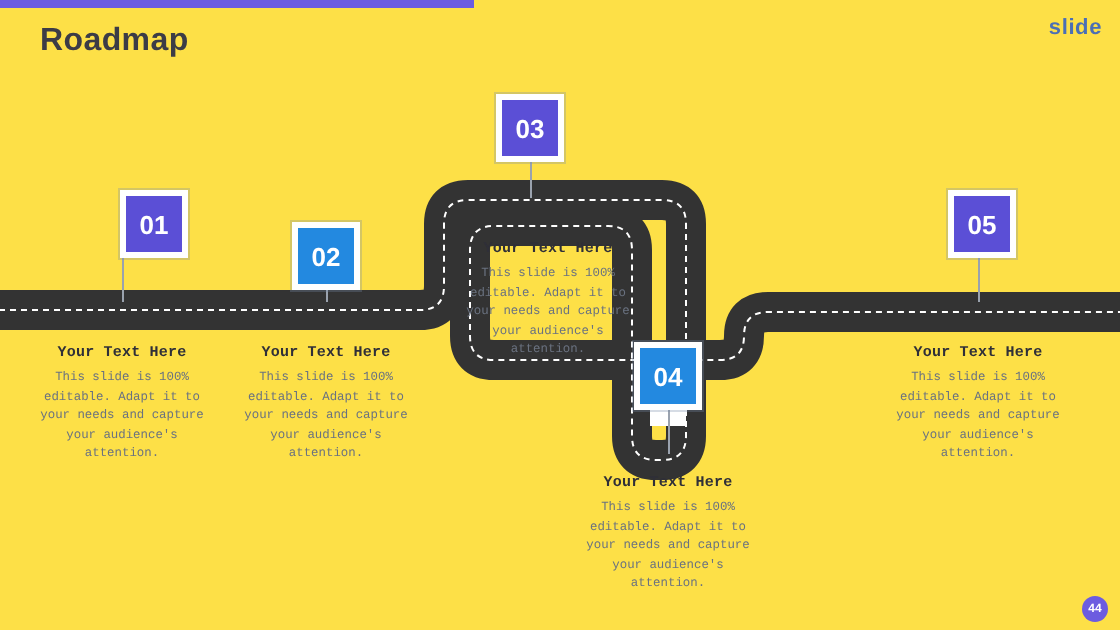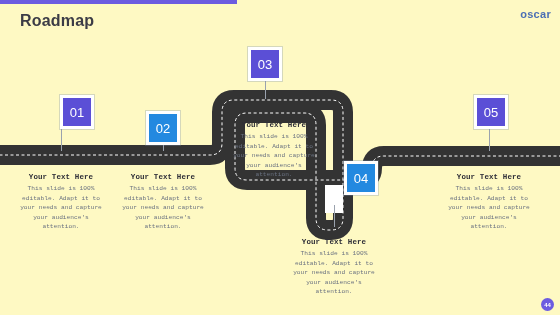--- a/index.html
+++ b/index.html
@@ -3,21 +3,21 @@
 <meta charset="utf-8">
 <style>
   html,body{margin:0;padding:0;}
   body{
     width:560px;height:315px;
     background:#eef4fb;
     font-family:"Liberation Sans", sans-serif;
     overflow:hidden;
     position:relative;
   }
-  .slide{position:absolute;inset:0;background:#fef9c3;}
+  .slide{position:absolute;inset:0;background:#fde047;}
 
   
   .accent-bar{
     position:absolute;left:0;top:0;height:4px;width:237px;
     background:#6c5ce0;
   }
 
   
   .page-title{
     position:absolute;left:20px;top:12px;
@@ -45,21 +45,21 @@
   .road-wrap{position:absolute;inset:0;}
   .road-svg{position:absolute;left:0;top:0;}
 
   
   .num-box{
     position:absolute;
     width:34px;height:34px;
     border:3px solid #ffffff;
     box-shadow:0 0 0 1px rgba(120,140,170,.30);
     display:flex;align-items:center;justify-content:center;
-    color:#ffffff;font-size:13px;font-weight:400;
+    color:#ffffff;font-size:13px;font-weight:700;
     box-sizing:border-box;
   }
   .num-box.purple{background:#5b4fd6;}
   .num-box.blue{background:#2389e0;}
 
   
   .stem{
     position:absolute;width:1px;background:#9aa2ae;
   }
 
@@ -80,21 +80,21 @@
 </style>
 </head>
 <body>
 
 <div class="slide">
 
   <div class="accent-bar"></div>
 
   <div class="page-title">Roadmap</div>
 
-  <div class="brand">oscar</div>
+  <div class="brand">slide</div>
 
   <div class="road-wrap">
     <svg class="road-svg" width="560" height="315" viewBox="0 0 560 315">
 
       <path d="M -6 155
                L 210 155
                Q 222 155 222 143
                L 222 112
                Q 222 100 234 100
                L 331 100
@@ -163,21 +163,21 @@
   <div class="stem" style="left:265px;top:81px;height:18px;"></div>
   <div class="num-box purple" style="left:248px;top:47px;">
     <span>03</span>
   </div>
   <div class="txt-block" style="left:226px;top:121px;">
     <div class="t-head">Your Text Here</div>
     <div class="t-body">This slide is 100% editable. Adapt it to your needs and capture your audience's attention.</div>
   </div>
 
   <div class="stem" style="left:334px;top:205px;height:22px;"></div>
-  <div class="num-box blue" style="left:317px;top:161px;margin-left:27px;">
+  <div class="num-box blue" style="left:317px;top:171px;">
     <span>04</span>
   </div>
   <div class="txt-block" style="left:286px;top:238px;">
     <div class="t-head">Your Text Here</div>
     <div class="t-body">This slide is 100% editable. Adapt it to your needs and capture your audience's attention.</div>
   </div>
 
   <div class="stem" style="left:489px;top:129px;height:22px;"></div>
   <div class="num-box purple" style="left:474px;top:95px;">
     <span>05</span>

